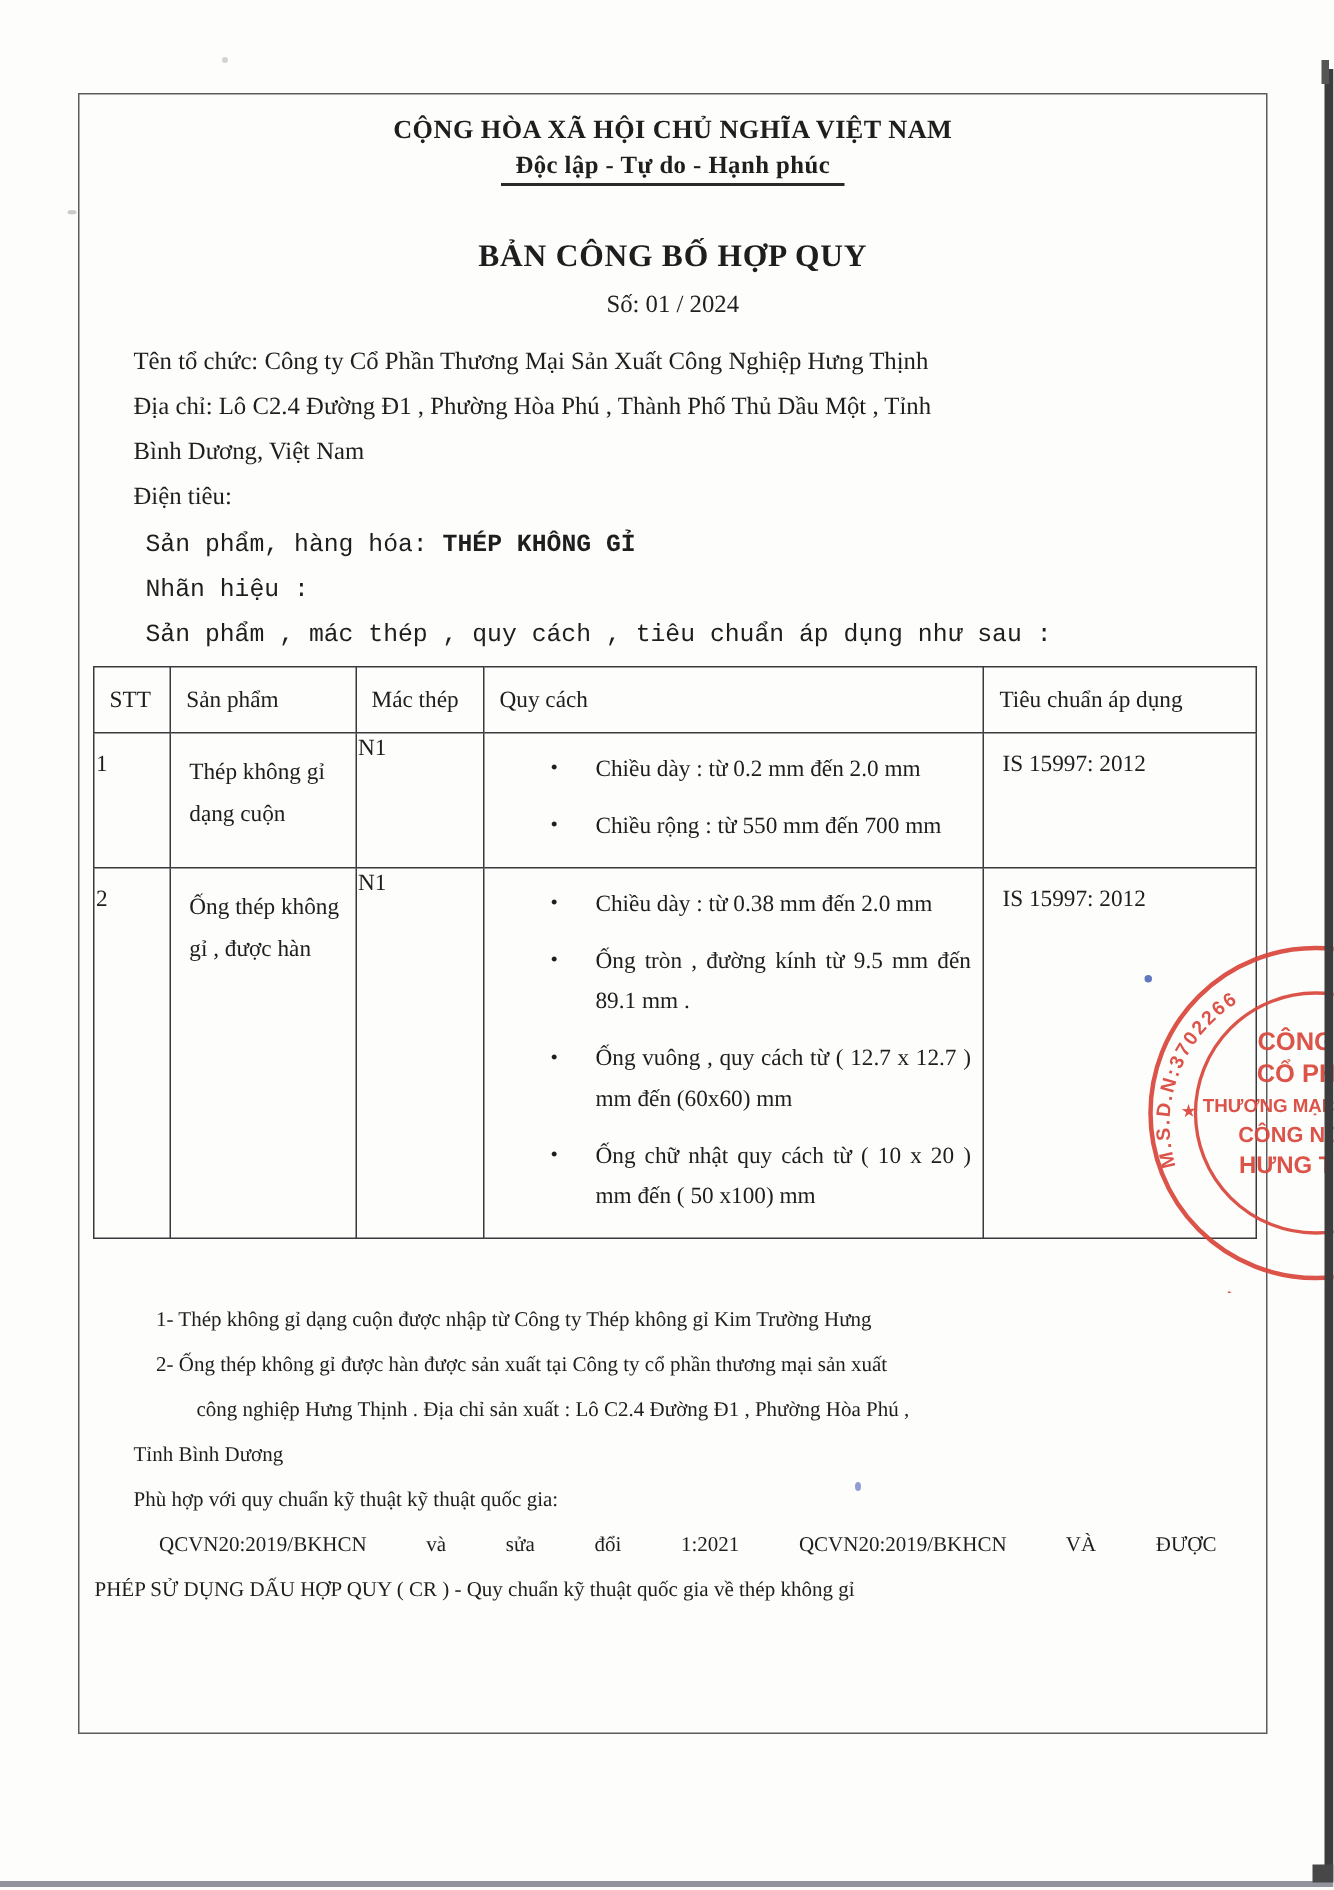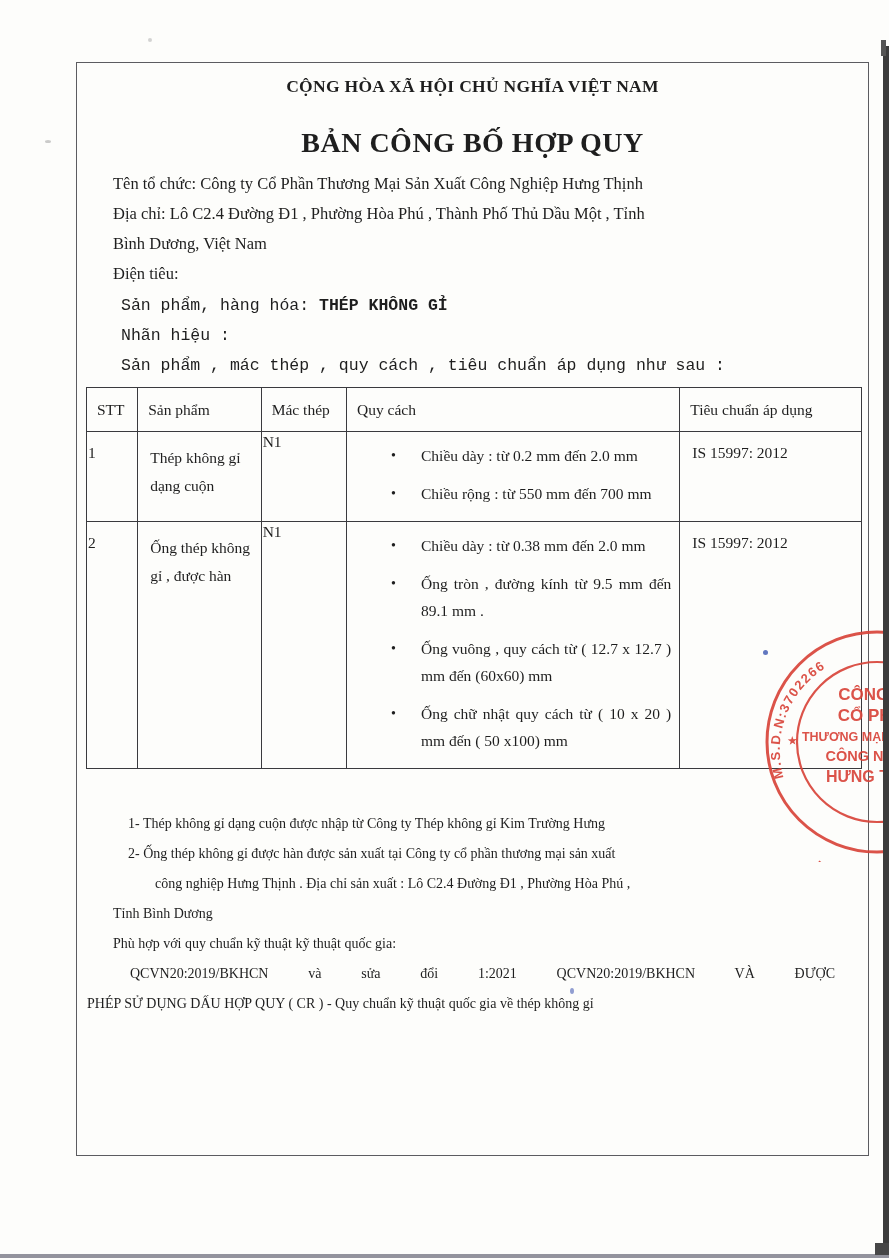--- a/index.html
+++ b/index.html
@@ -14,31 +14,31 @@
   
   .edge-right{position:absolute;top:46px;right:0;width:6px;height:1208px;background:#3c3c3c;z-index:30;}
   .edge-right-foot{position:absolute;top:1243px;right:0;width:14px;height:12px;background:#474747;z-index:30;}
   .edge-right-top{position:absolute;top:40px;right:3px;width:5px;height:16px;background:#555;z-index:30;}
   .edge-bottom{position:absolute;left:0;top:1254px;width:889px;height:4px;background:#93939d;z-index:29;}
   .speck{position:absolute;border-radius:50%;z-index:5;}
 
   
   .frame{
     position:absolute;left:52px;top:62px;width:793px;height:1094px;
-    border:1.5px solid #5c5c60;box-sizing:border-box;background:transparent;margin-left:24px;
+    border:1.5px solid #5c5c60;box-sizing:border-box;background:transparent;
   }
 
   .center{text-align:center;}
   .nat-title{margin-top:12px;font-weight:bold;font-size:17.5px;line-height:22px;letter-spacing:.3px;}
   .motto-wrap{margin-top:1px;}
   .motto{
     display:inline-block;font-weight:bold;font-size:16.5px;line-height:23px;
     border-bottom:2.5px solid #2a2a2a;padding:0 10px 1px 10px;letter-spacing:.3px;
   }
-  .doc-title{margin-top:33px;font-weight:bold;font-size:28px;line-height:26px;letter-spacing:.5px;}
+  .doc-title{margin-top:33px;font-weight:bold;font-size:21px;line-height:26px;letter-spacing:.5px;}
   .doc-num{margin-top:9px;font-size:16.5px;line-height:21px;}
 
   .para{font-size:16.5px;line-height:30px;}
   .block-info{margin:13px 30px 0 36px;}
   .block-product{margin:2px 30px 0 44px;font-family:Liberation Mono, monospace;}
   .bold{font-weight:bold;}
 
   table.spec-table{
     margin:6px 0 0 9px;border-collapse:collapse;table-layout:fixed;width:776px;
     font-size:15.5px;
@@ -78,22 +78,26 @@
   .stamp text{font-family:"Liberation Sans","DejaVu Sans",sans-serif;font-weight:bold;}
 </style>
 </head>
 <body>
 
 <div id="page">
 
   <div class="frame">
 
     <div class="nat-title center">CỘNG HÒA XÃ HỘI CHỦ NGHĨA VIỆT NAM</div>
+    <div class="motto-wrap center">
+      <span class="motto">Độc lập - Tự do - Hạnh phúc</span>
+    </div>
 
     <div class="doc-title center">BẢN CÔNG BỐ HỢP QUY</div>
+    <div class="doc-num center">Số: 01 / 2024</div>
 
     <div class="block-info para">
       <div>Tên tổ chức: Công ty Cổ Phần Thương Mại Sản Xuất Công Nghiệp Hưng Thịnh</div>
       <div>Địa chỉ: Lô C2.4 Đường Đ1 , Phường Hòa Phú , Thành Phố Thủ Dầu Một , Tỉnh</div>
       <div>Bình Dương, Việt Nam</div>
       <div>Điện tiêu:</div>
     </div>
 
     <div class="block-product para">
       <div><span>Sản phẩm, hàng hóa: </span><span class="bold">THÉP KHÔNG GỈ</span></div>

